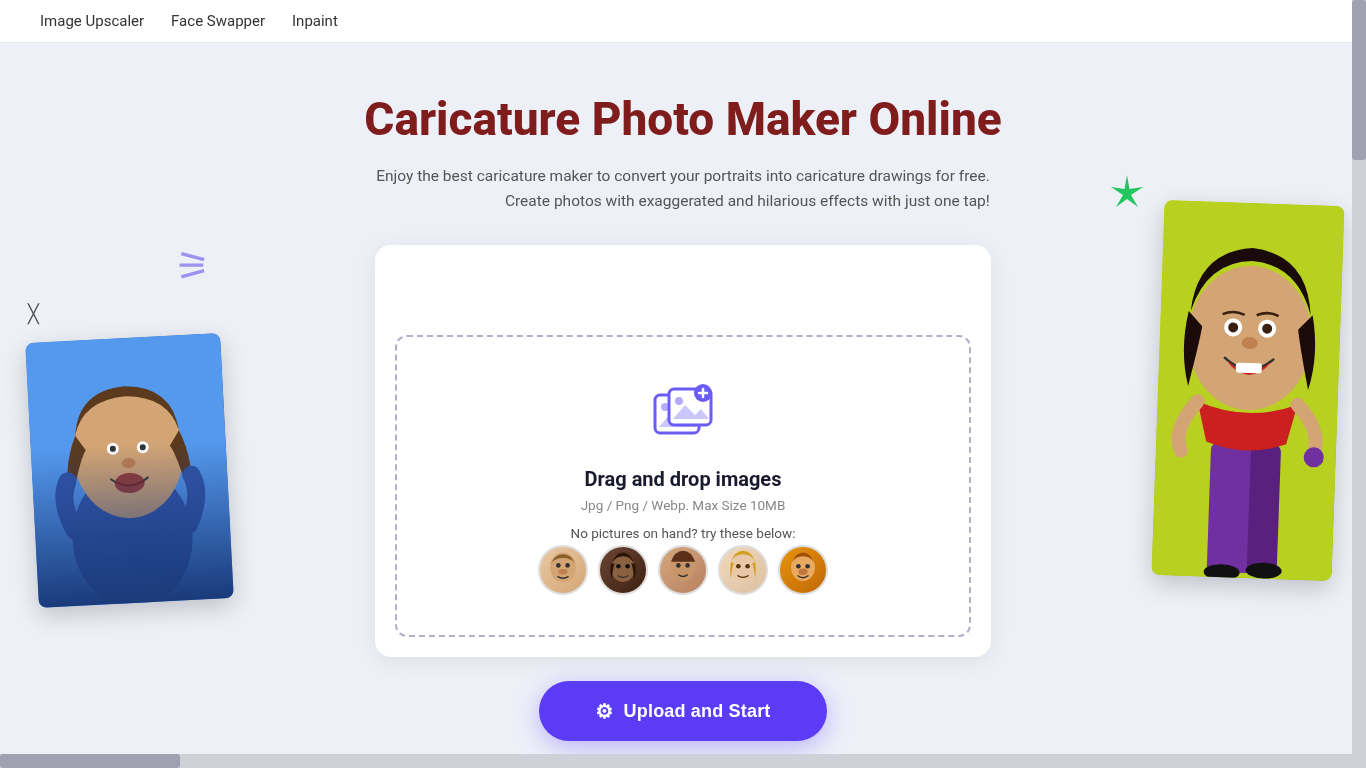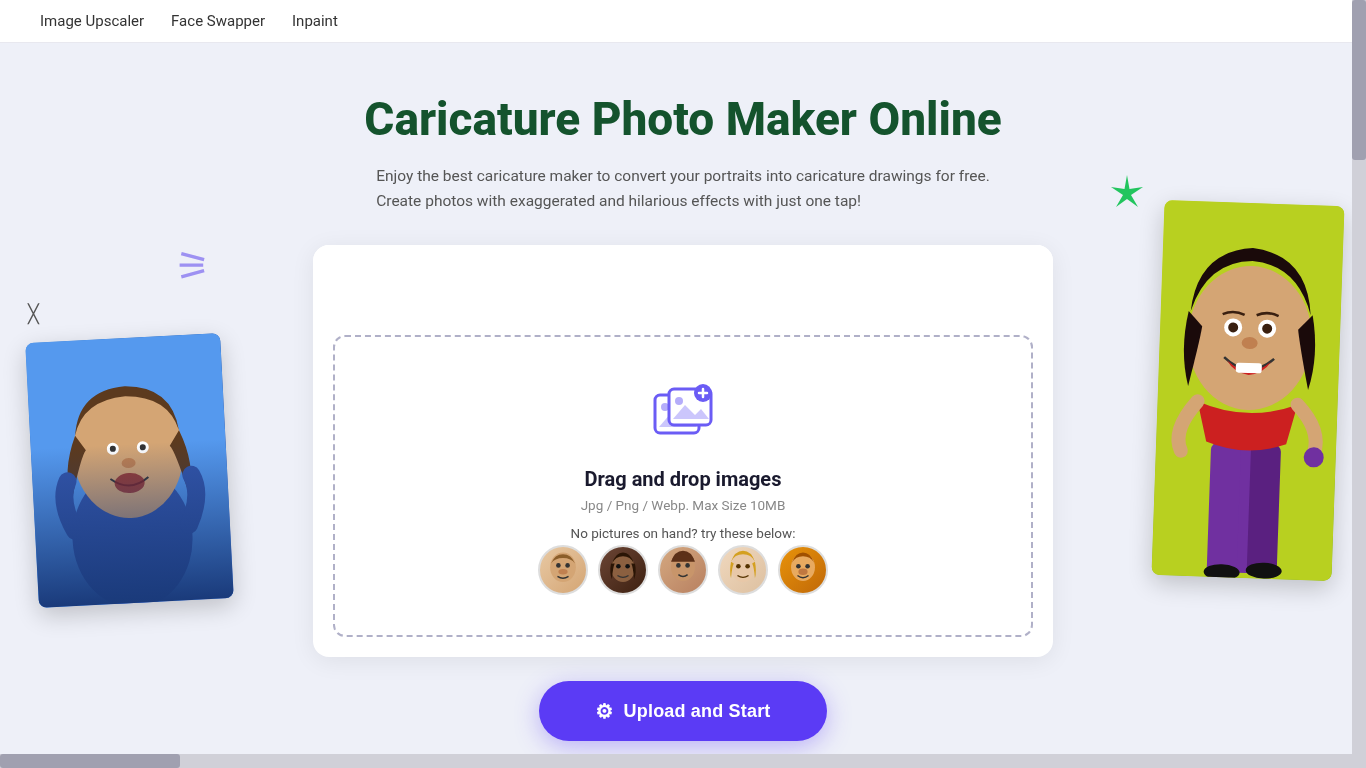--- a/index.html
+++ b/index.html
@@ -75,38 +75,38 @@
       flex-direction: column;
       align-items: center;
       padding: 50px 20px 30px;
       position: relative;
     }
 
     
     .page-title {
       font-size: 46px;
       font-weight: 800;
-      color: #14532d;
+      color: #7f1d1d;
       text-align: center;
       line-height: 1.15;
       margin-bottom: 18px;
     }
 
     .page-subtitle {
       font-size: 15.5px;
       color: #555;
-      text-align: left;
+      text-align: right;
       line-height: 1.6;
       max-width: 640px;
       margin-bottom: 32px;
     }
 
     
     .dropzone-wrapper {
-      width: 740px;
+      width: 616px;
       background: #fff;
       border-radius: 16px;
       overflow: hidden;
       box-shadow: 0 4px 24px rgba(0,0,0,0.07);
       position: relative;
       z-index: 2;
     }
 
     .dropzone-top {
       height: 90px;

